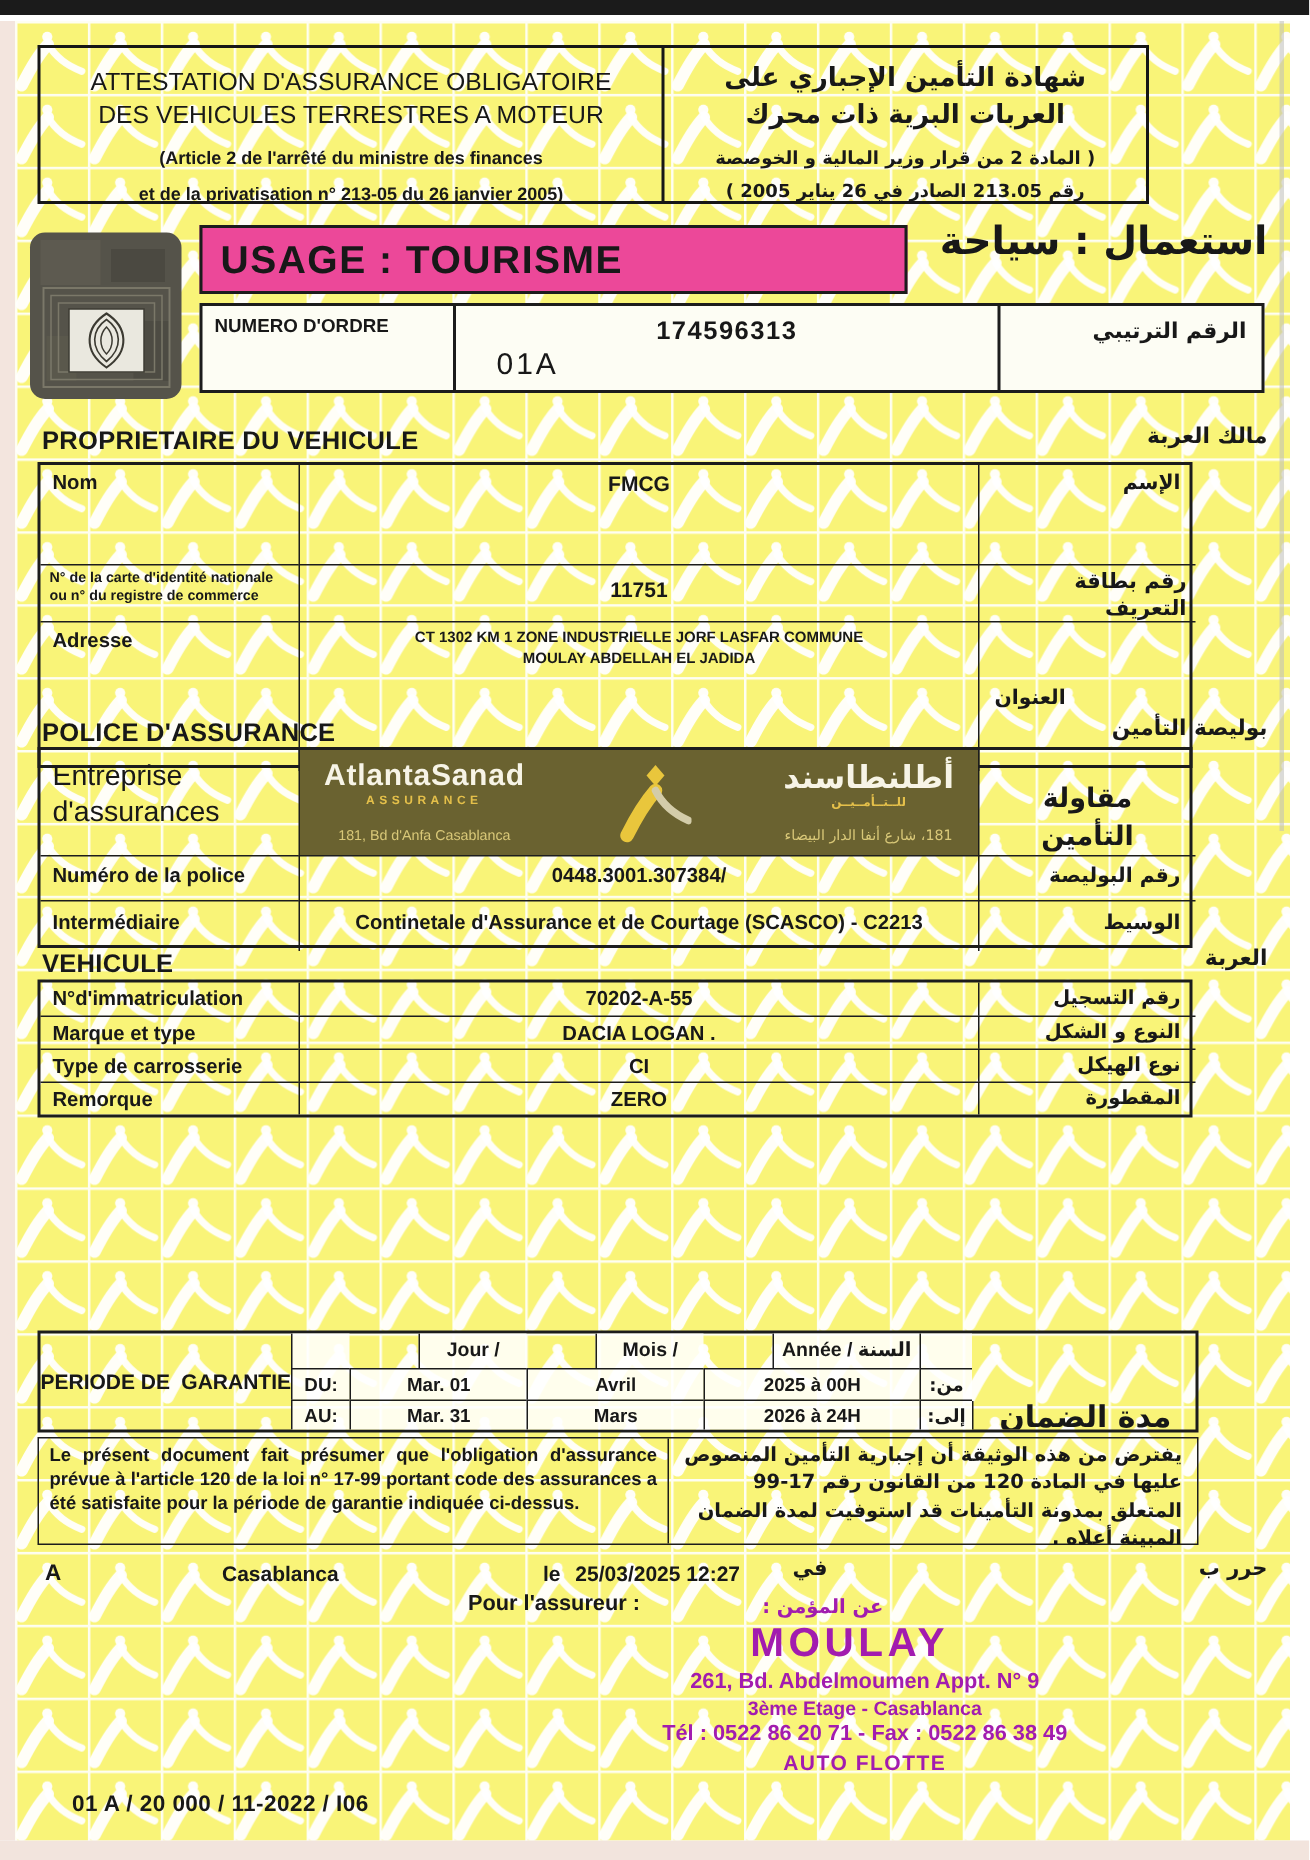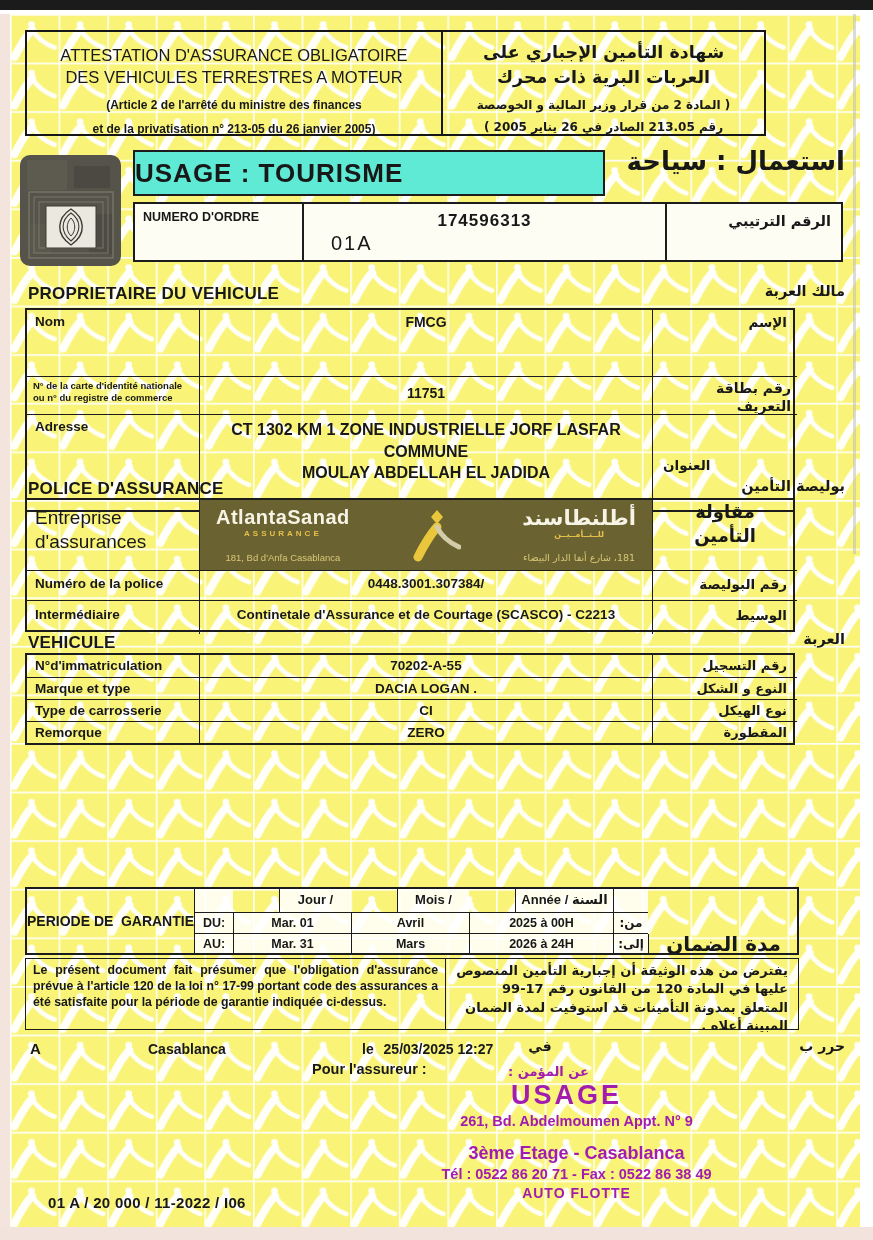--- a/index.html
+++ b/index.html
@@ -18,23 +18,23 @@
   
   .hdr{position:absolute;left:25px;top:30px;width:741px;height:106px;border:2px solid #161616;display:flex;box-sizing:border-box;}
   .hdr-fr{width:414px;box-sizing:border-box;text-align:center;padding-top:12px;}
   .hdr-ar{flex:1;border-left:2px solid #161616;box-sizing:border-box;text-align:center;padding-top:8px;direction:rtl;}
   .hdr-fr .t{font-size:16.5px;font-weight:normal;line-height:1.35;}
   .hdr-fr .s{font-size:12px;font-weight:600;line-height:1.25;margin-top:9px;}
   .hdr-ar .t{font-size:17.5px;font-weight:bold;line-height:1.45;}
   .hdr-ar .s{font-size:12px;font-weight:bold;line-height:1.3;margin-top:7px;}
 
   
-  .usage-box{position:absolute;left:133px;top:150px;width:472px;height:46px;background:#5eead4;
+  .usage-box{position:absolute;left:133px;top:150px;width:472px;height:46px;background:#ec4899;
              border:2px solid #1c1c1c;box-sizing:border-box;font-size:26px;font-weight:bold;
-             line-height:42px;letter-spacing:1px;}
+             line-height:42px;padding-left:12px;letter-spacing:1px;}
   .usage-ar{position:absolute;left:560px;top:146px;width:285px;text-align:right;direction:rtl;
             font-size:26px;font-weight:bold;}
   .order-box{position:absolute;left:133px;top:202px;width:710px;height:60px;background:#fdfdf4;
              border:2px solid #1c1c1c;box-sizing:border-box;}
   .order-box .div1{position:absolute;left:167px;top:0;width:2px;height:100%;background:#1c1c1c;}
   .order-box .div2{position:absolute;left:530px;top:0;width:2px;height:100%;background:#1c1c1c;}
   .order-label{position:absolute;left:8px;top:6px;font-size:12.5px;font-weight:bold;}
   .order-number{position:absolute;left:169px;top:7px;width:361px;text-align:center;font-size:17px;font-weight:bold;letter-spacing:1px;}
   .order-code{position:absolute;left:196px;bottom:5px;font-size:20px;font-weight:500;letter-spacing:2px;}
   .order-ar{position:absolute;right:10px;top:9px;font-size:14.5px;font-weight:bold;direction:rtl;}
@@ -58,21 +58,21 @@
   
   .band{position:absolute;inset:0;background:#6a6230;display:flex;justify-content:space-between;
         align-items:stretch;padding:6px 16px 7px;box-sizing:border-box;}
   .band .colL{display:flex;flex-direction:column;justify-content:space-between;align-items:center;}
   .band .colR{display:flex;flex-direction:column;justify-content:space-between;align-items:center;direction:rtl;}
   .band .nm{color:#f7f4e6;font-size:20px;font-weight:bold;letter-spacing:.5px;}
   .band .nmar{color:#f7f4e6;font-size:21px;font-weight:bold;}
   .band .sb{color:#e5c04a;font-size:8px;letter-spacing:3px;font-weight:bold;}
   .band .ad{color:#d9c878;font-size:9.5px;}
   .comp-lbl{padding:6px 8px;font-size:19px;font-weight:normal;line-height:1.25;}
-  .comp-ar{display:flex;flex-direction:column;align-items:center;justify-content:flex-start;height:100%;
+  .comp-ar{display:flex;flex-direction:column;align-items:center;justify-content:flex-end;height:100%;
            direction:rtl;font-size:18px;font-weight:bold;line-height:1.35;}
 
   
   .wbg{background:rgba(255,255,255,.87);}
   .gh{font-size:13px;font-weight:bold;text-align:center;line-height:22px;margin-left:46px;}
   .gv{font-size:12.5px;font-weight:bold;text-align:center;line-height:20px;}
   .g-label{display:flex;flex-direction:row;align-items:center;justify-content:space-between;
            font-size:14px;font-weight:bold;line-height:1.3;}
   .g-big{display:flex;align-items:center;justify-content:center;direction:rtl;font-size:20px;font-weight:bold;}
 
@@ -82,21 +82,21 @@
   .legal-fr{width:420px;box-sizing:border-box;border-right:1.6px solid #1c1c1c;padding:3px 7px;
             font-size:12.3px;font-weight:bold;text-align:justify;line-height:1.32;}
   .legal-ar{flex:1;padding:3px 10px;direction:rtl;text-align:right;font-size:13px;font-weight:bold;line-height:1.42;}
 
   
   .iss{position:absolute;font-size:14px;font-weight:bold;}
   .stamp{position:absolute;left:404px;top:1064px;width:345px;text-align:center;color:#a21caf;}
   .st-ar{font-size:13px;font-weight:bold;direction:rtl;transform:translateX(-28px);}
   .st-name{font-size:27px;font-weight:bold;letter-spacing:3px;margin-top:1px;transform:translateX(-10px);}
   .st-a1{font-size:14.5px;font-weight:bold;margin-top:2px;}
-  .st-a2{font-size:18px;font-weight:bold;margin-top:14px;}
+  .st-a2{font-size:13px;font-weight:bold;margin-top:2px;}
   .st-tel{font-size:14.5px;font-weight:bold;margin-top:2px;}
   .st-type{font-size:14px;font-weight:bold;margin-top:3px;letter-spacing:1px;}
 
   .footer-ref{position:absolute;left:48px;top:1194px;font-size:15px;font-weight:bold;letter-spacing:.3px;}
 </style>
 </head>
 <body>
 
 <div class="page">
 
@@ -176,21 +176,21 @@
       <div>N° de la carte d'identité nationale</div>
       <div>ou n° du registre de commerce</div>
     </div>
     <div class="cell val bl bt" style="padding-top:8px;">11751</div>
     <div class="cell bl bt tinyar ar" style="text-align:right;direction:rtl;padding-right:6px;font-weight:bold;">
       <div>رقم بطاقة التعريف الوطنية</div>
       <div>أو رقم السجل التجاري</div>
     </div>
 
     <div class="cell lbl bt">Adresse</div>
-    <div class="cell val bl bt" style="font-size:16px;line-height:1.35;">
+    <div class="cell val bl bt" style="font-size:10px;line-height:1.35;">
       <div>CT 1302 KM 1 ZONE INDUSTRIELLE JORF LASFAR COMMUNE</div>
       <div>MOULAY ABDELLAH EL JADIDA</div>
     </div>
     <div class="cell arl ar bl bt vmid">العنوان</div>
   </div>
 
   <div class="sec-fr" style="left:28px;top:479px;">POLICE D'ASSURANCE</div>
   <div class="sec-ar ar" style="left:600px;top:478px;">بوليصة التأمين</div>
 
   <div class="tbl" style="left:25px;top:498px;width:770px;height:134px;grid-template-columns:172px 453px 145px;grid-template-rows:70px 30px 34px;">
@@ -293,21 +293,21 @@
   <div class="iss" style="left:362px;top:1041px;">
     <span>le</span>
     <span style="margin-left:6px;">25/03/2025 12:27</span>
   </div>
   <div class="iss ar" style="left:510px;top:1038px;width:60px;text-align:center;direction:rtl;">في</div>
   <div class="iss ar" style="left:760px;top:1038px;width:85px;text-align:right;direction:rtl;">حرر ب</div>
   <div class="iss" style="left:312px;top:1061px;font-size:14.5px;">Pour l'assureur :</div>
 
   <div class="stamp">
     <div class="st-ar ar">عن المؤمن :</div>
-    <div class="st-name">USAGE</div>
+    <div class="st-name">MOULAY</div>
     <div class="st-a1">261, Bd. Abdelmoumen Appt. N° 9</div>
     <div class="st-a2">3ème Etage - Casablanca</div>
     <div class="st-tel">Tél : 0522 86 20 71 - Fax : 0522 86 38 49</div>
     <div class="st-type">AUTO FLOTTE</div>
   </div>
 
   <div class="footer-ref">01 A  / 20 000 / 11-2022 / I06</div>
 
 </div>
 

